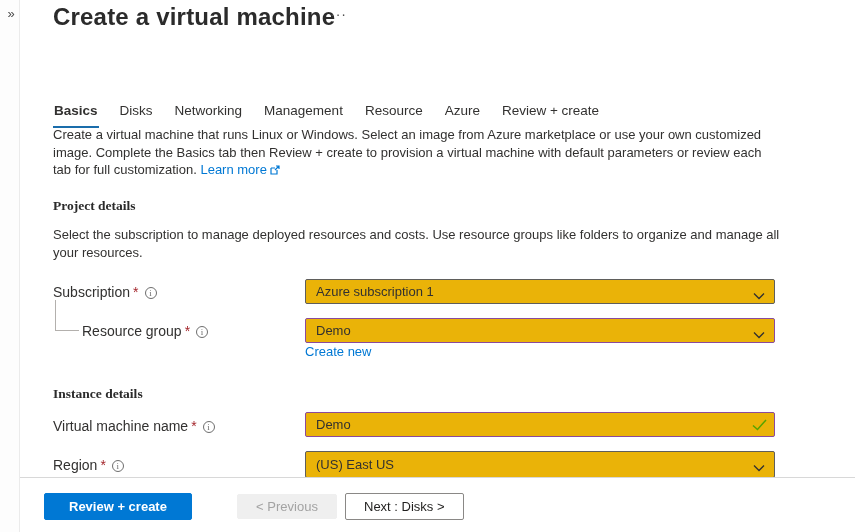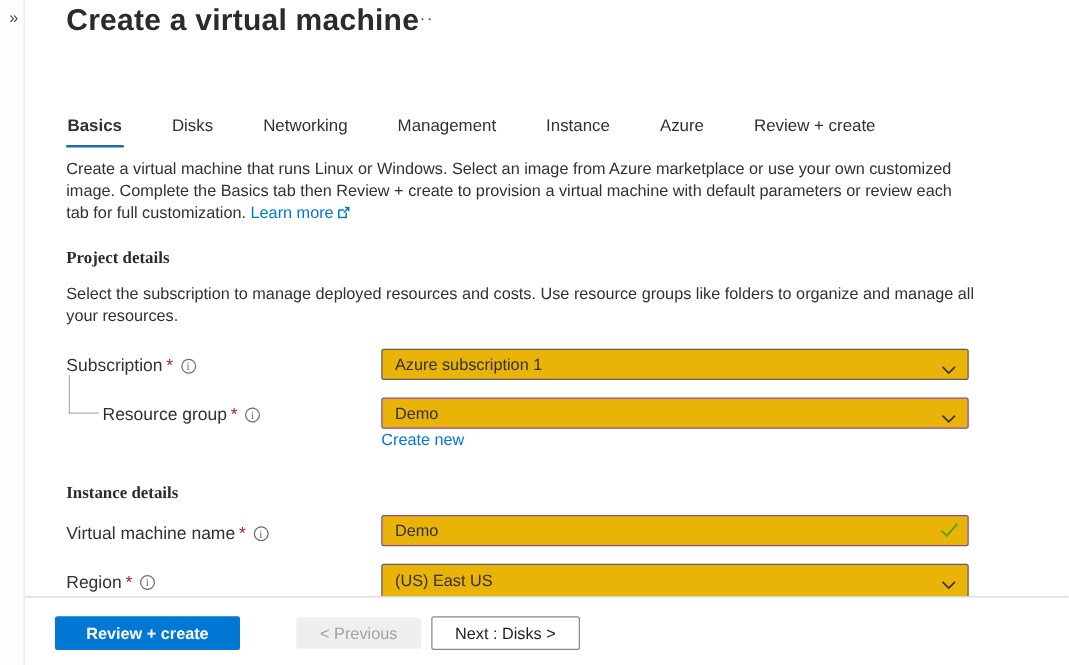--- a/index.html
+++ b/index.html
@@ -26,21 +26,21 @@
   .page-title {
     position:absolute; left:53px; top:3px;
     font-size:24px; font-weight:700; color:#2b2b2b; letter-spacing:0.2px;
   }
   .more-btn {
     position:absolute; left:330px; top:6px;
     font-size:14px; color:#4f4f4f; letter-spacing:1px; cursor:pointer;
   }
 
   
-  .tabs { position:absolute; left:53px; top:91px; display:flex; gap:38px; }
+  .tabs { position:absolute; left:53px; top:101px; display:flex; gap:20px; }
   .tab {
     font-size:13.5px; color:#323130; padding:2px 1px 8px 1px; cursor:pointer;
     border-bottom:2.5px solid transparent;
   }
   .tab.active { font-weight:700; border-bottom-color:#1a6dab; }
 
   
   .intro {
     position:absolute; left:53px; top:126px; width:728px;
     font-size:13px; line-height:17.5px; color:#323130;
@@ -115,21 +115,21 @@
   </div>
 
   <div class="page-title">Create a virtual machine</div>
   <div class="more-btn">···</div>
 
   <div class="tabs">
     <div class="tab active">Basics</div>
     <div class="tab">Disks</div>
     <div class="tab">Networking</div>
     <div class="tab">Management</div>
-    <div class="tab">Instance</div>
+    <div class="tab">Resource</div>
     <div class="tab">Azure</div>
     <div class="tab">Review + create</div>
   </div>
 
   <div class="intro">
     <span>Create a virtual machine that runs Linux or Windows. Select an image from Azure marketplace or use your own customized image. Complete the Basics tab then Review + create to provision a virtual machine with default parameters or review each tab for full customization.</span>
     <a class="link"><span>Learn more</span><span class="ext-icon"><svg width="10" height="10" viewBox="0 0 10 10">
             <path d="M1 3 h4 M1 3 v6 h6 v-4" fill="none" stroke="#0078d4" stroke-width="1.2"></path>
             <path d="M5 5 L9 1 M6 1 h3 v3" fill="none" stroke="#0078d4" stroke-width="1.2"></path>
           </svg></span></a>

